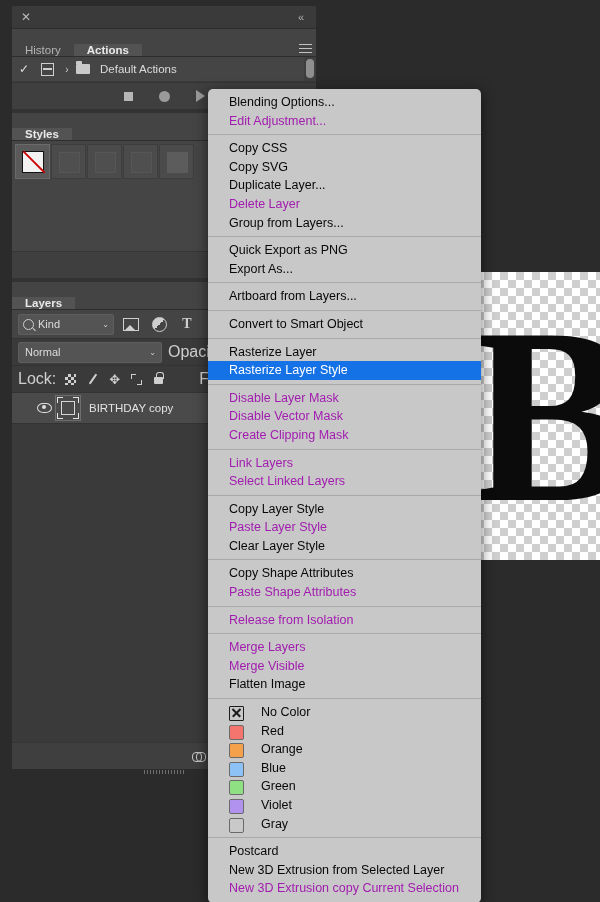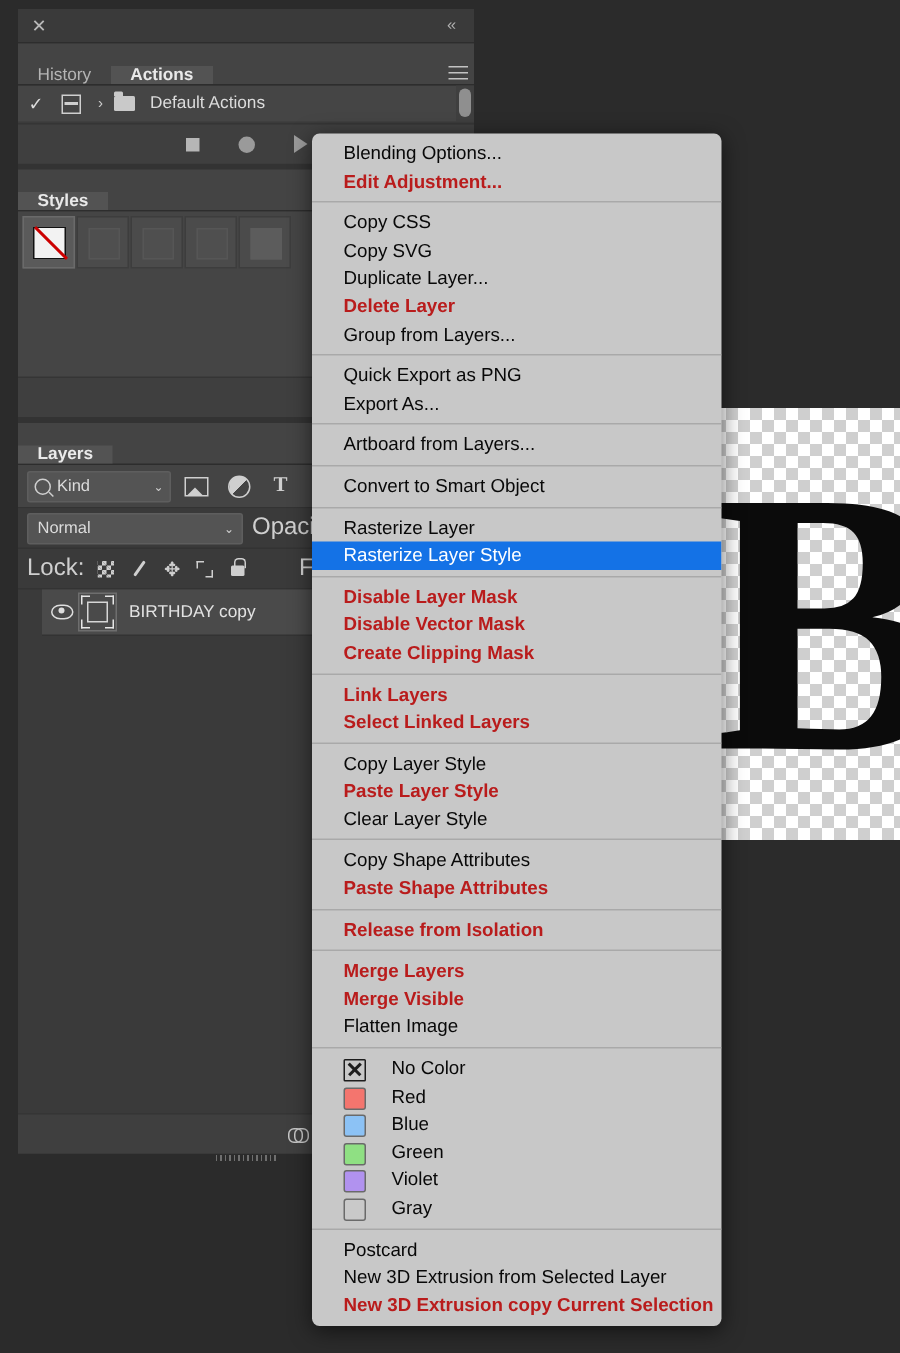--- a/index.html
+++ b/index.html
@@ -432,24 +432,23 @@
     width: 6px; height: 6px;
     border: 1.5px solid #cfcfcf;
     border-bottom: 0;
     border-radius: 3px 3px 0 0;
   }
 
   .layer-row {
     height: 30px;
     background: #4a4a4a;
     display: flex; align-items: center;
-    padding: 0 2px;
+    padding: 0 21px;
     border-bottom: 1px solid #333;
     cursor: pointer;
-    margin-left: 16px;
   }
   .eye {
     width: 22px; display: flex; align-items: center; justify-content: center;
     cursor: pointer;
   }
   .eye .e {
     width: 13px; height: 8px;
     border: 1.3px solid #dedede;
     border-radius: 50% 50% 50% 50% / 60% 60% 60% 60%;
     position: relative;
@@ -559,21 +558,21 @@
     margin-top: 26px;
   }
   .mi {
     height: 18.6px;
     line-height: 18.6px;
     padding: 0 10px 0 21px;
     white-space: nowrap;
     cursor: default;
     position: relative;
   }
-  .mi.disabled { color: #b91c1c; font-weight: bold; }
+  .mi.disabled { color: #a21caf; }
   .mi.selected {
     background: #1472e6;
     color: #ffffff;
   }
   .msep {
     height: 1px;
     background: #a9a9a9;
     margin: 4px 0 4px 0;
   }
   .mi .swbox {
@@ -813,20 +812,21 @@
     <div class="mi disabled">Paste Shape Attributes</div>
     <div class="msep"></div>
     <div class="mi disabled">Release from Isolation</div>
     <div class="msep"></div>
     <div class="mi disabled">Merge Layers</div>
     <div class="mi disabled">Merge Visible</div>
     <div class="mi">Flatten Image</div>
     <div class="msep"></div>
     <div class="mi color">No Color<span class="nocolor"></span></div>
     <div class="mi color">Red<span class="swbox" style="background: rgb(244, 117, 110);"></span></div>
+    <div class="mi color">Orange<span class="swbox" style="background: rgb(245, 160, 74);"></span></div>
     <div class="mi color">Blue<span class="swbox" style="background: rgb(140, 194, 245);"></span></div>
     <div class="mi color">Green<span class="swbox" style="background: rgb(143, 224, 131);"></span></div>
     <div class="mi color">Violet<span class="swbox" style="background: rgb(177, 146, 239);"></span></div>
     <div class="mi color">Gray<span class="swbox" style="background: rgb(201, 201, 201);"></span></div>
     <div class="msep"></div>
     <div class="mi">Postcard</div>
     <div class="mi">New 3D Extrusion from Selected Layer</div>
     <div class="mi disabled">New 3D Extrusion copy Current Selection</div>
   </div>
 

